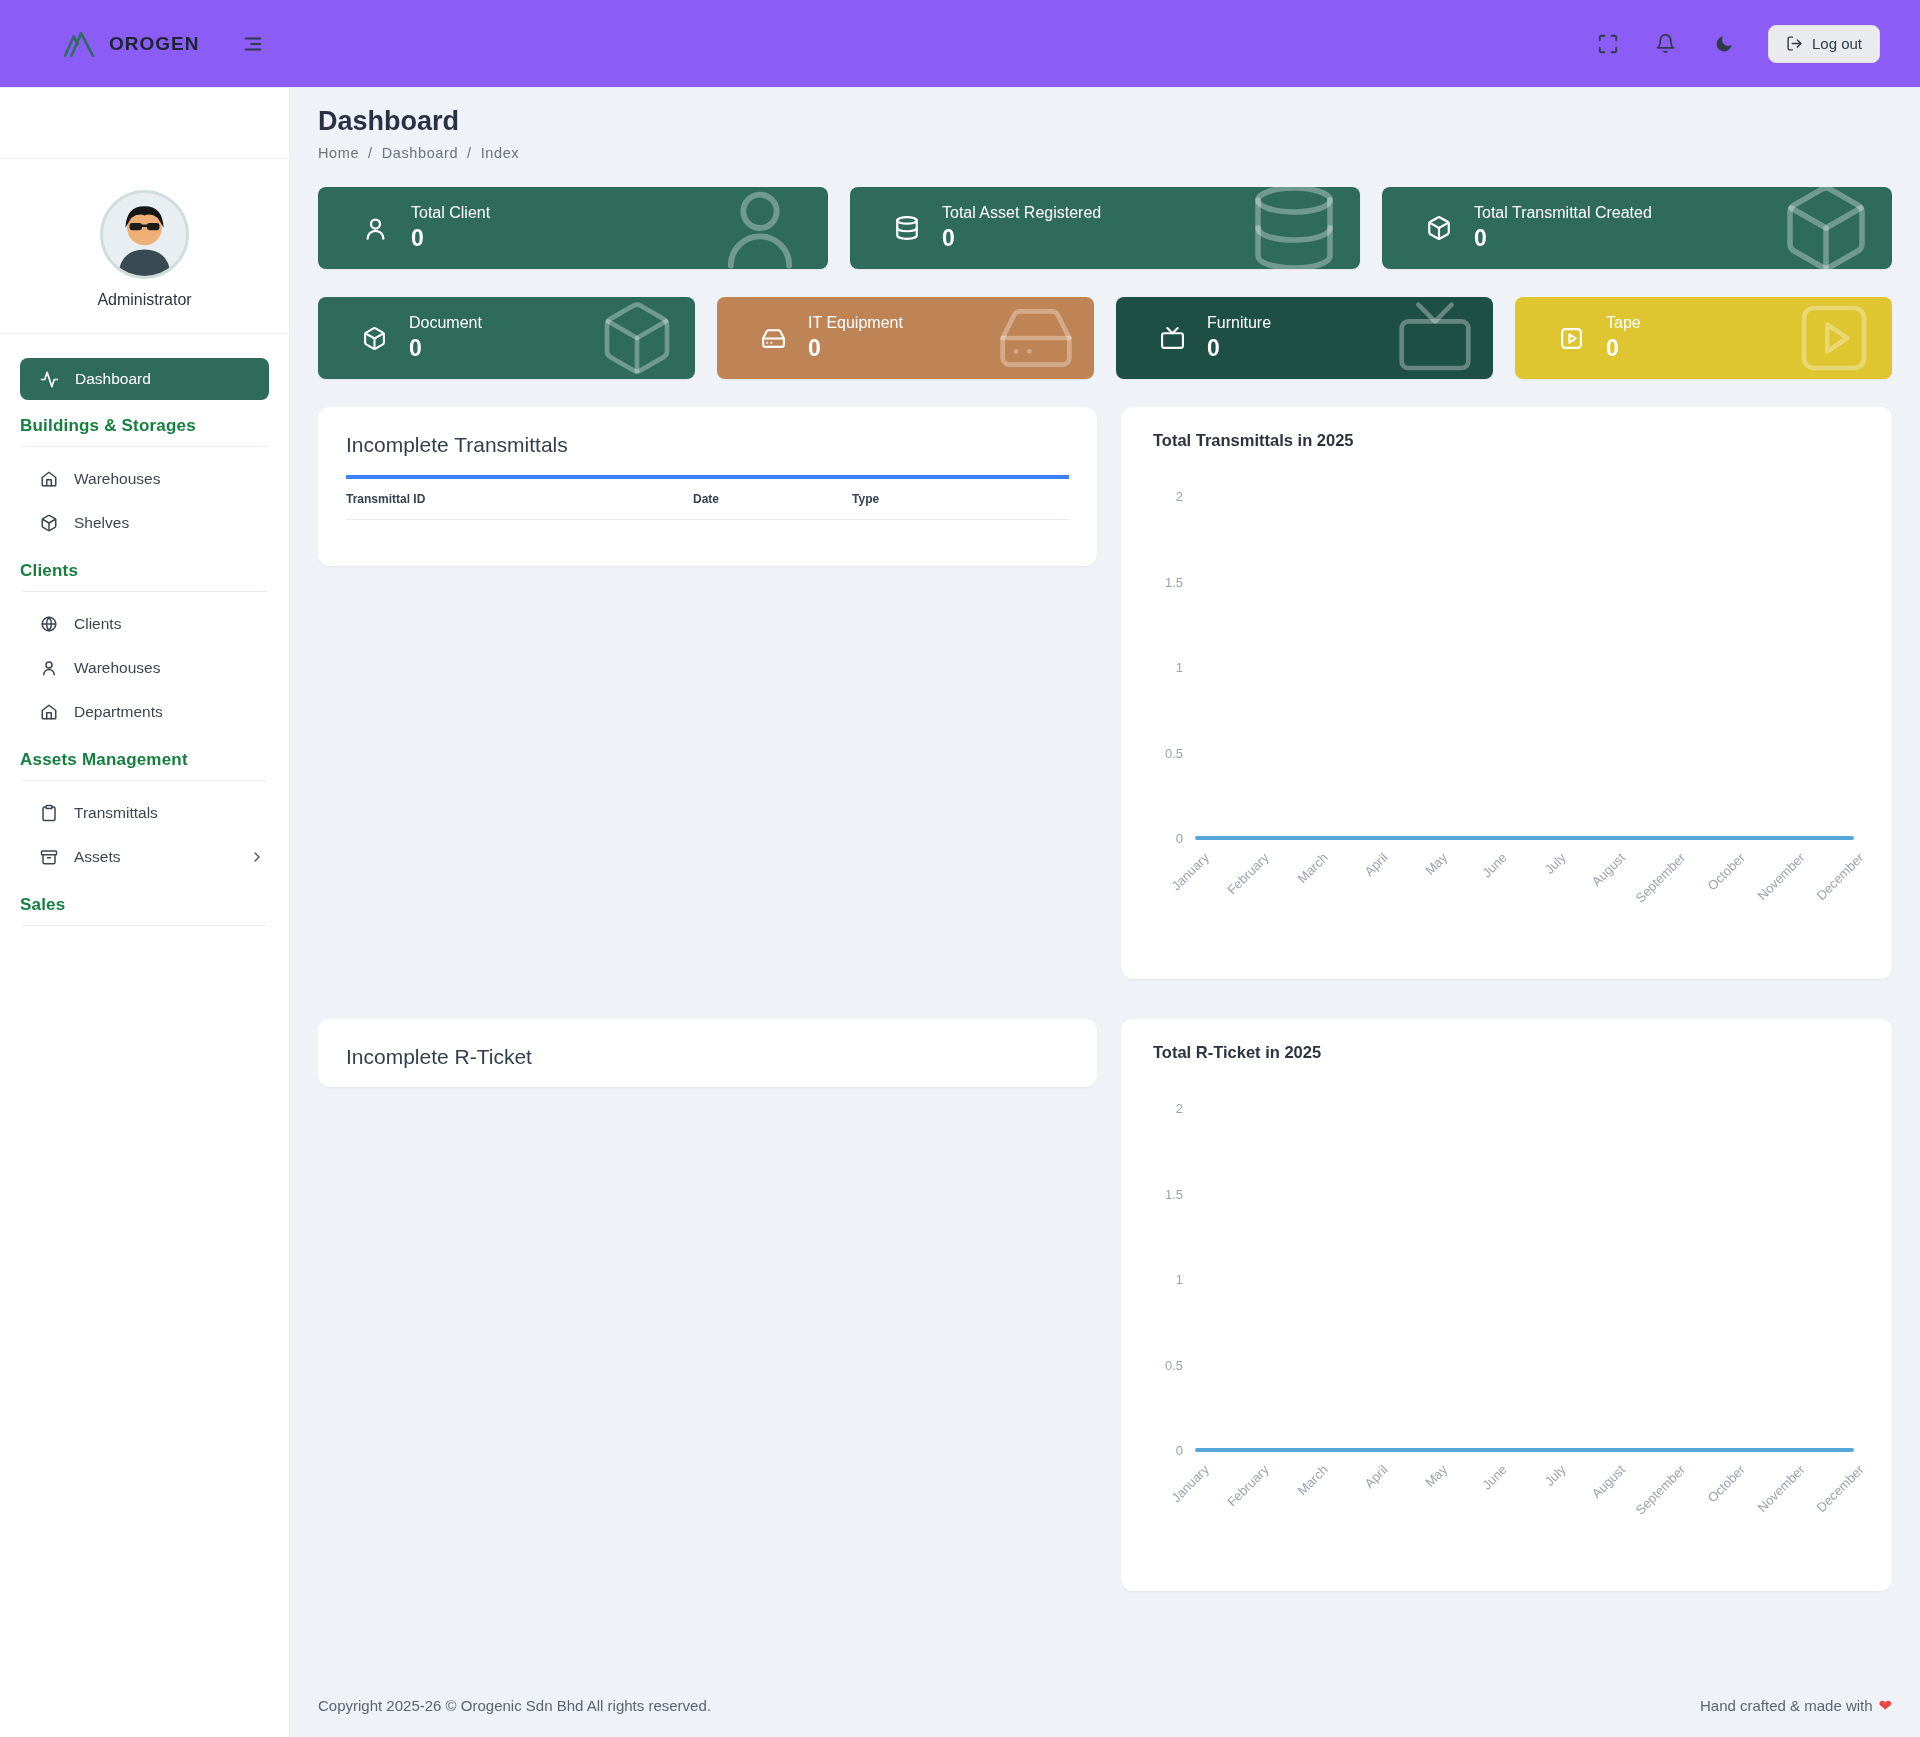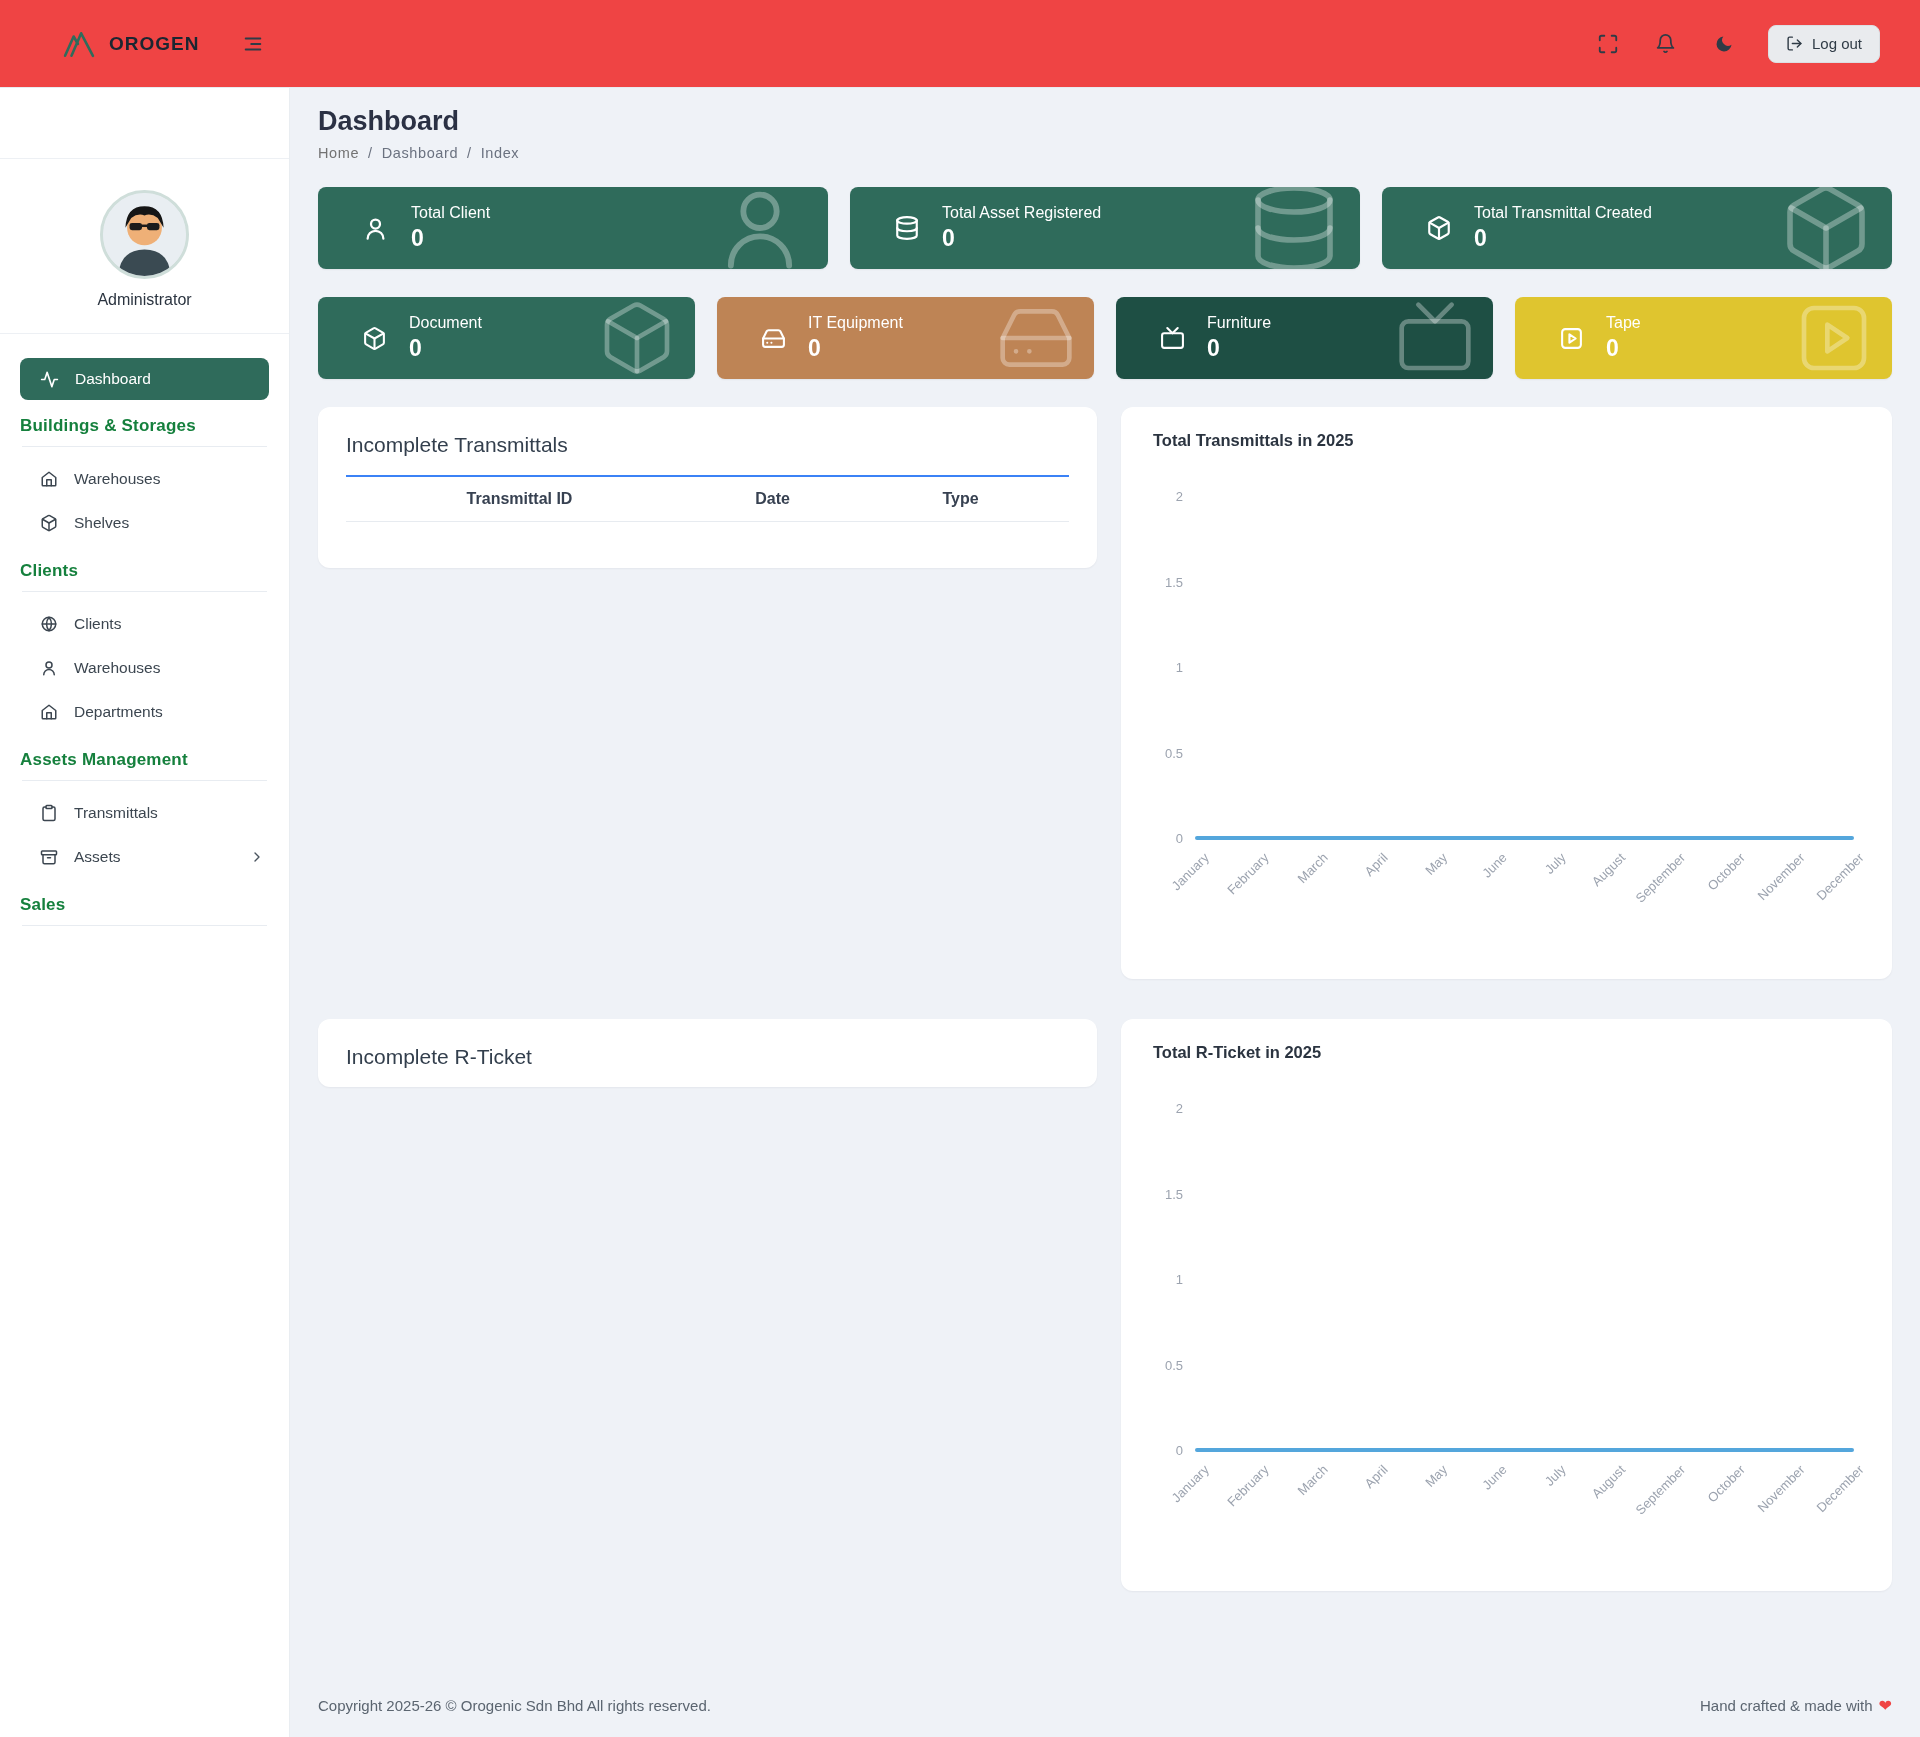--- a/index.html
+++ b/index.html
@@ -8,21 +8,21 @@
     font-family: "Liberation Sans", "DejaVu Sans", sans-serif;
     background: #EFF2F7;
     color: #2B3440;
   }
   button { border: none; background: none; font: inherit; cursor: pointer; color: inherit; }
   a { text-decoration: none; color: inherit; cursor: pointer; }
   svg { display: block; }
 
   
   .topbar {
-    height: 88px; background: #ef4444; border-bottom: 1px solid #E7EBF0;
+    height: 88px; background: #8b5cf6; border-bottom: 1px solid #E7EBF0;
     display: flex; align-items: center; padding: 0 40px 0 59px;
   }
   .brand { display: flex; align-items: center; gap: 10px; width: 175px; }
   .brand-name { font-size: 19px; font-weight: 800; letter-spacing: 1px; color: #1B2631; }
   .menu-btn { color: #2F3B46; padding: 8px; }
   .topbar-right { margin-left: auto; display: flex; align-items: center; gap: 14px; }
   .icon-btn { color: #2F3B46; width: 44px; height: 44px; display: flex; align-items: center; justify-content: center; }
   .logout-btn {
     display: flex; align-items: center; gap: 9px; height: 38px; padding: 0 17px;
     background: #E9EBEE; border: 1px solid #DCDFE3; border-radius: 8px;
@@ -97,22 +97,22 @@
   .grid-row.g1 { margin-top: 28px; }
   .grid-row.g2 { margin-top: 40px; }
   .half { flex: 1; min-width: 0; }
   .card {
     background: #fff; border-radius: 12px; box-shadow: 0 1px 2px rgba(16,24,40,.05);
   }
   .table-card { padding: 26px 28px 0; }
   .table-title { font-size: 21px; font-weight: 500; color: #333F4D; margin-bottom: 18px; }
   table.data-table { width: 100%; border-collapse: collapse; }
   .data-table th {
-    text-align: center; font-size: 16px; font-weight: 700; color: #374151;
-    padding: 13px 0; border-top: 2px solid #3b82f6; border-bottom: 1px solid #E7EBF0;
+    text-align: left; font-size: 12px; font-weight: 700; color: #374151;
+    padding: 13px 0; border-top: 4px solid #3b82f6; border-bottom: 1px solid #E7EBF0;
   }
   .data-table .empty-row td { height: 46px; }
 
   .chart-card { height: 572px; padding: 24px; }
   .chart-title { font-size: 16.5px; font-weight: 700; color: #2B3440; padding-left: 8px; }
   .chart-plot { position: relative; height: 342px; margin: 46px 16px 0 52px; overflow: visible; }
   .ytick {
     position: absolute; right: calc(100% + 14px); transform: translateY(-50%);
     font-size: 13px; color: #9CA3AF;
   }

